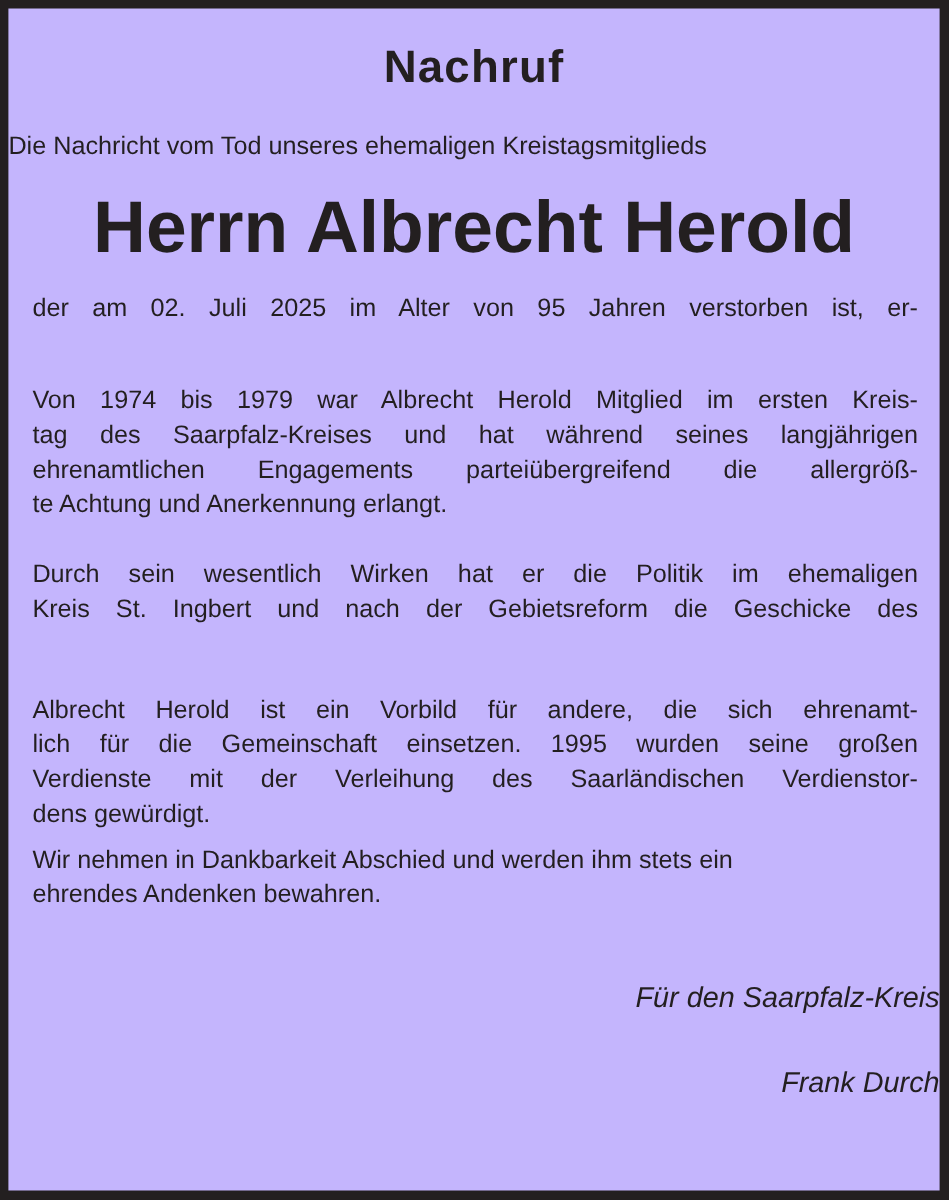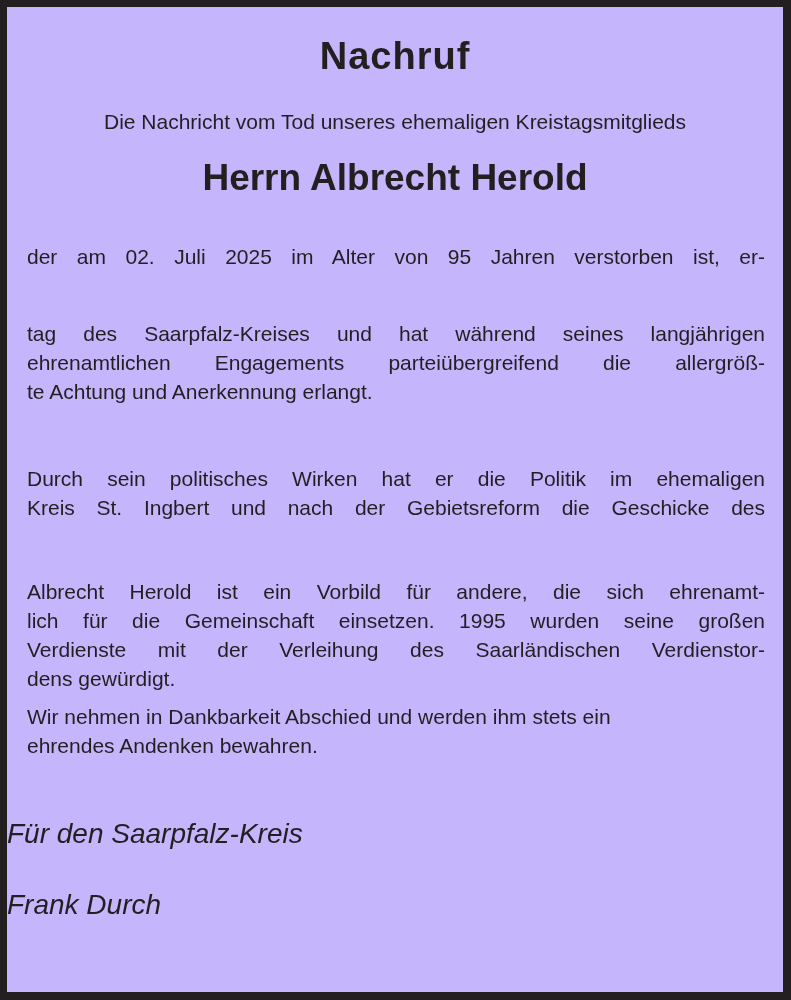--- a/index.html
+++ b/index.html
@@ -36,31 +36,30 @@
       text-align: center;
       font-weight: bold;
       font-size: 38px;
       letter-spacing: 1px;
       line-height: 1;
       top: 30px;
     }
     .subtitle {
       left: 0;
       right: 0;
-      text-align: center;
       font-size: 21px;
       line-height: 1;
       top: 104px;
     }
     .name {
       left: 0;
       right: 0;
       text-align: center;
       font-weight: bold;
-      font-size: 37px;
+      font-size: 61px;
       line-height: 1;
       top: 152px;
     }
     .body-text {
       position: absolute;
       left: 20px;
       width: 738px;
       font-size: 21px;
       line-height: 29px;
     }
@@ -75,23 +74,23 @@
       text-align-last: left;
     }
     .para {
       position: absolute;
       left: 0;
       width: 738px;
     }
     .sign {
       left: 0;
       right: 0;
-      text-align: left;
+      text-align: right;
       font-style: italic;
-      font-size: 28px;
+      font-size: 24px;
       line-height: 1;
     }
   </style>
 </head>
 <body>
 
 <div class="frame">
 
   <h1 class="abs heading">Nachruf</h1>
 
@@ -99,27 +98,28 @@
 
   <h2 class="abs name">Herrn Albrecht Herold</h2>
 
   <div class="body-text" style="top:235px;">
 
     <div class="para" style="top:0px;">
       <span class="line">der am 02. Juli 2025 im Alter von 95 Jahren verstorben ist, er-</span>
     </div>
 
     <div class="para" style="top:77px;">
+      <span class="line">Von 1974 bis 1979 war Albrecht Herold Mitglied im ersten Kreis-</span>
       <span class="line">tag des Saarpfalz-Kreises und hat während seines langjährigen</span>
       <span class="line">ehrenamtlichen Engagements parteiübergreifend die allergröß-</span>
       <span class="line last">te Achtung und Anerkennung erlangt.</span>
     </div>
 
     <div class="para" style="top:222px;">
-      <span class="line">Durch sein politisches Wirken hat er die Politik im ehemaligen</span>
+      <span class="line">Durch sein wesentlich Wirken hat er die Politik im ehemaligen</span>
       <span class="line">Kreis St. Ingbert und nach der Gebietsreform die Geschicke des</span>
     </div>
 
     <div class="para" style="top:335px;">
       <span class="line">Albrecht Herold ist ein Vorbild für andere, die sich ehrenamt-</span>
       <span class="line">lich für die Gemeinschaft einsetzen. 1995 wurden seine großen</span>
       <span class="line">Verdienste mit der Verleihung des Saarländischen Verdienstor-</span>
       <span class="line last">dens gewürdigt.</span>
     </div>
 

